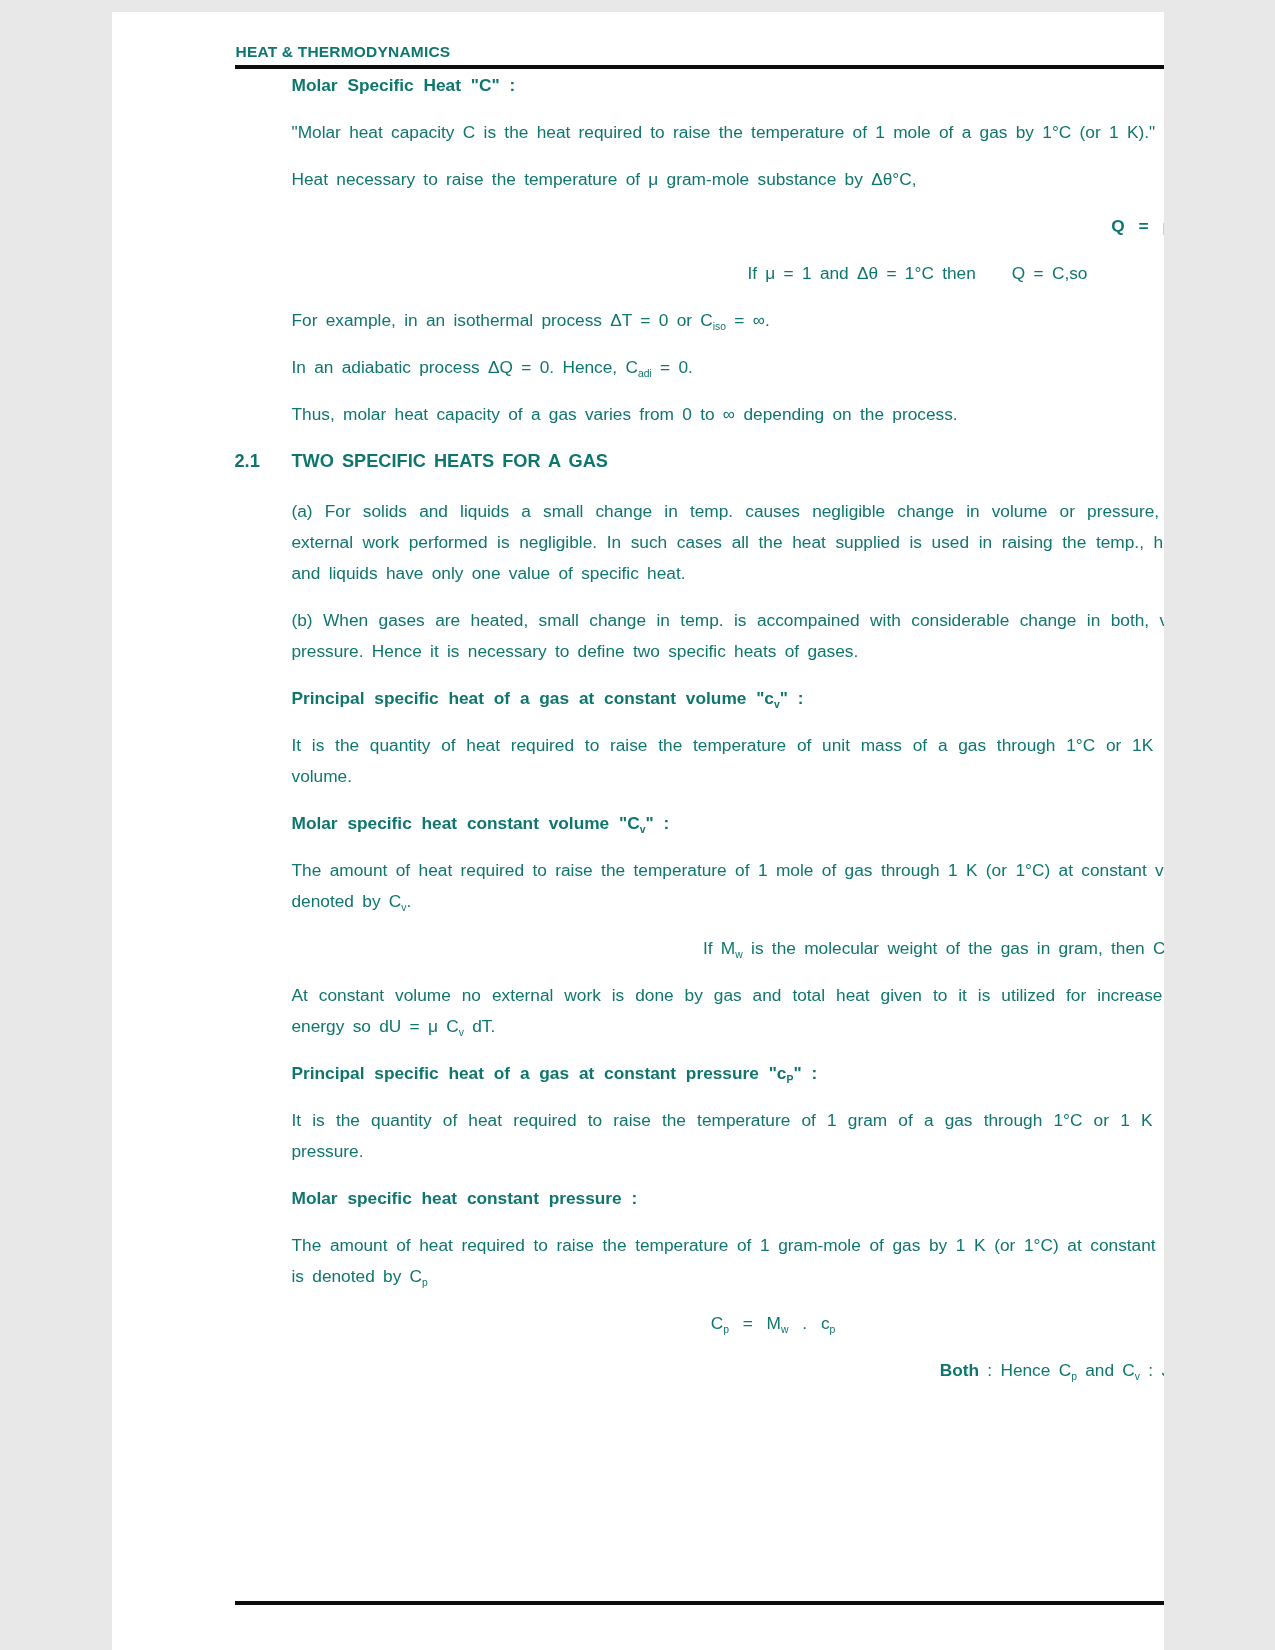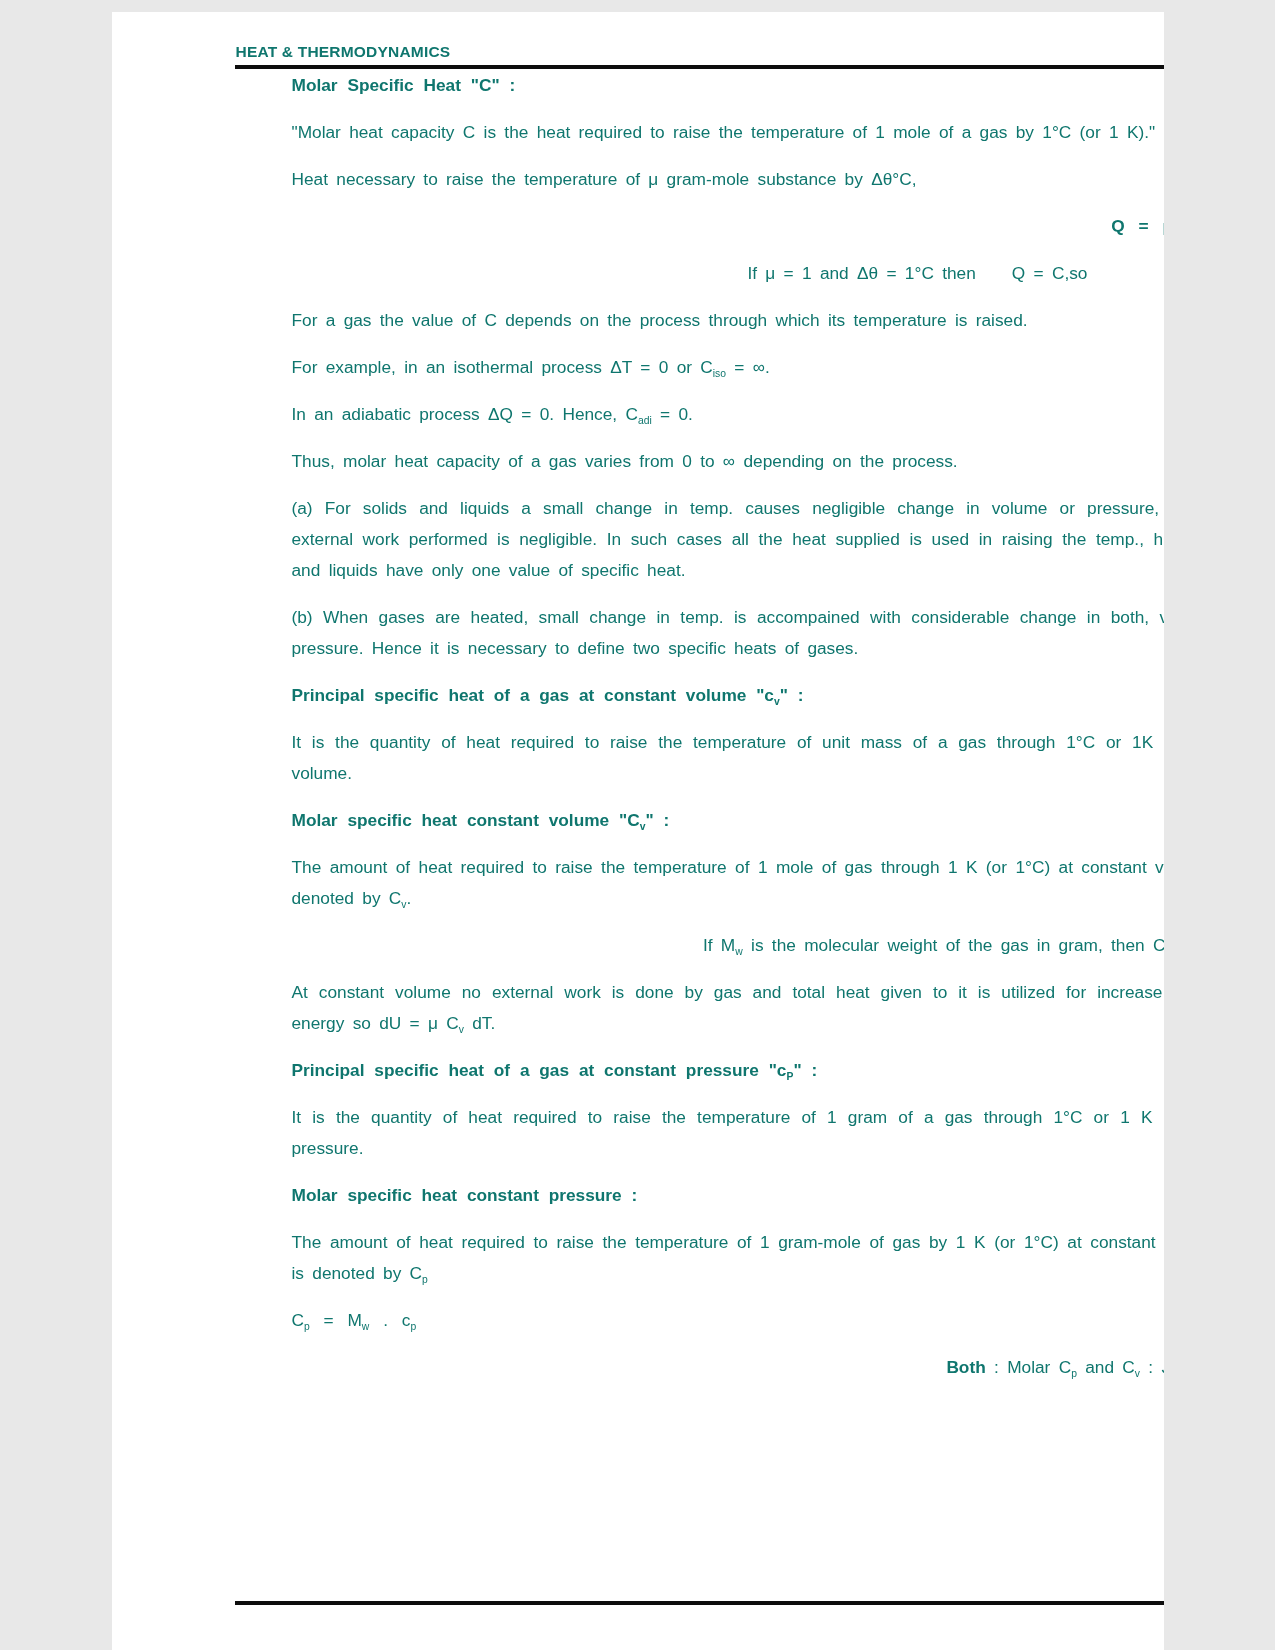--- a/index.html
+++ b/index.html
@@ -21,21 +21,21 @@
     background:#0d0d0d;
   }
   .content{
     position:absolute;left:180px;top:58px;width:963px;
     font-size:17.3px;line-height:31px;
   }
   .block{margin-bottom:16px;text-align:justify;word-spacing:3.5px;}
   .para-nojustify{text-align:right;}
   .heading{font-weight:bold;text-align:left;word-spacing:5px;}
   .equation{text-align:right;font-weight:bold;word-spacing:9px;}
-  .equation-plain{text-align:left;word-spacing:9px;}
+  .equation-plain{text-align:center;word-spacing:9px;}
   .section{
     font-weight:bold;font-size:18.2px;text-align:left;word-spacing:3px;
     position:relative;margin-top:4px;margin-bottom:19px;
   }
   .secnum{position:absolute;left:-57px;}
   .bold{font-weight:bold;}
   .run{white-space:pre-wrap;}
   .sub{font-size:0.6em;position:relative;top:0.42em;line-height:0;}
   .sup{font-size:0.6em;position:relative;top:-0.5em;line-height:0;}
   .footer-rule{
@@ -55,35 +55,35 @@
     <span>HEAT &amp; THERMODYNAMICS</span>
   </div>
   <div class="header-rule"></div>
 
   <div class="content">
       <div class="block heading"><span class="run bold">Molar Specific Heat "C" :</span></div>
       <div class="block para"><span class="run">"Molar heat capacity C is the heat required to raise the temperature of 1 mole of a gas by 1°C (or 1 K)."</span></div>
       <div class="block para"><span class="run">Heat necessary to raise the temperature of μ gram-mole substance by Δθ°C,</span></div>
       <div class="block equation"><span class="run bold">Q = μM</span><span class="run sub bold">w</span><span class="run bold"> c Δθ</span></div>
       <div class="block para-nojustify"><span class="run">If μ = 1 and Δθ = 1°C then</span><span class="run" style="margin-left: 36px;">Q = C,so</span><span class="run" style="margin-left: 89px;">C = M</span><span class="run sub">w</span><span class="run"> c</span></div>
-      <div class="block para"><span class="run">For a gas the value of C depends on the process through which its temperature is raised.</span></div>
       <div class="block para"><span class="run">For example, in an isothermal process ΔT = 0 or C</span><span class="run sub">iso</span><span class="run"> = ∞.</span></div>
       <div class="block para"><span class="run">In an adiabatic process ΔQ = 0. Hence, C</span><span class="run sub">adi</span><span class="run"> = 0.</span></div>
       <div class="block para"><span class="run">Thus, molar heat capacity of a gas varies from 0 to ∞ depending on the process.</span></div>
+      <div class="block section"><span class="secnum">2.1</span><span class="run bold">TWO SPECIFIC HEATS FOR A GAS</span></div>
       <div class="block para"><span class="run">(a) For solids and liquids a small change in temp. causes negligible change in volume or pressure, hence the external work performed is negligible. In such cases all the heat supplied is used in raising the temp., hence solids and liquids have only one value of specific heat.</span></div>
       <div class="block para"><span class="run">(b) When gases are heated, small change in temp. is accompained with considerable change in both, volume and pressure. Hence it is necessary to define two specific heats of gases.</span></div>
       <div class="block heading"><span class="run bold">Principal specific heat of a gas at constant volume "c</span><span class="run sub bold">v</span><span class="run bold">" :</span></div>
       <div class="block para"><span class="run">It is the quantity of heat required to raise the temperature of unit mass of a gas through 1°C or 1K at constant volume.</span></div>
       <div class="block heading"><span class="run bold">Molar specific heat constant volume "C</span><span class="run sub bold">v</span><span class="run bold">" :</span></div>
       <div class="block para"><span class="run">The amount of heat required to raise the temperature of 1 mole of gas through 1 K (or 1°C) at constant volume. It is denoted by C</span><span class="run sub">v</span><span class="run">.</span></div>
       <div class="block para-nojustify"><span class="run">If M</span><span class="run sub">w</span><span class="run"> is the molecular weight of the gas in gram, then C</span><span class="run sub">v</span><span class="run"> = M</span><span class="run sub">w</span><span class="run"> . c</span><span class="run sub">v</span></div>
       <div class="block para"><span class="run">At constant volume no external work is done by gas and total heat given to it is utilized for increase in internal energy so dU = μ C</span><span class="run sub">v</span><span class="run"> dT.</span></div>
       <div class="block heading"><span class="run bold">Principal specific heat of a gas at constant pressure "c</span><span class="run sub bold">P</span><span class="run bold">" :</span></div>
       <div class="block para"><span class="run">It is the quantity of heat required to raise the temperature of 1 gram of a gas through 1°C or 1 K at constant pressure.</span></div>
       <div class="block heading"><span class="run bold">Molar specific heat constant pressure :</span></div>
       <div class="block para"><span class="run">The amount of heat required to raise the temperature of 1 gram-mole of gas by 1 K (or 1°C) at constant pressure. It is denoted by C</span><span class="run sub">p</span></div>
       <div class="block equation-plain"><span class="run">C</span><span class="run sub">p</span><span class="run"> = M</span><span class="run sub">w</span><span class="run"> . c</span><span class="run sub">p</span></div>
-      <div class="block para-nojustify"><span class="run bold">Both</span><span class="run"> : Molar C</span><span class="run sub">p</span><span class="run"> and C</span><span class="run sub">v</span><span class="run"> : J K</span><span class="run sup">−1</span><span class="run"> mol</span><span class="run sup">−1</span><span class="run">.</span></div>
+      <div class="block para-nojustify"><span class="run bold">Both</span><span class="run"> : Hence C</span><span class="run sub">p</span><span class="run"> and C</span><span class="run sub">v</span><span class="run"> : J K</span><span class="run sup">−1</span><span class="run"> mol</span><span class="run sup">−1</span><span class="run">.</span></div>
     </div>
 
   <div class="footer-rule"></div>
   <div class="page-number">10</div>
 </div>
 
 </body></html>

